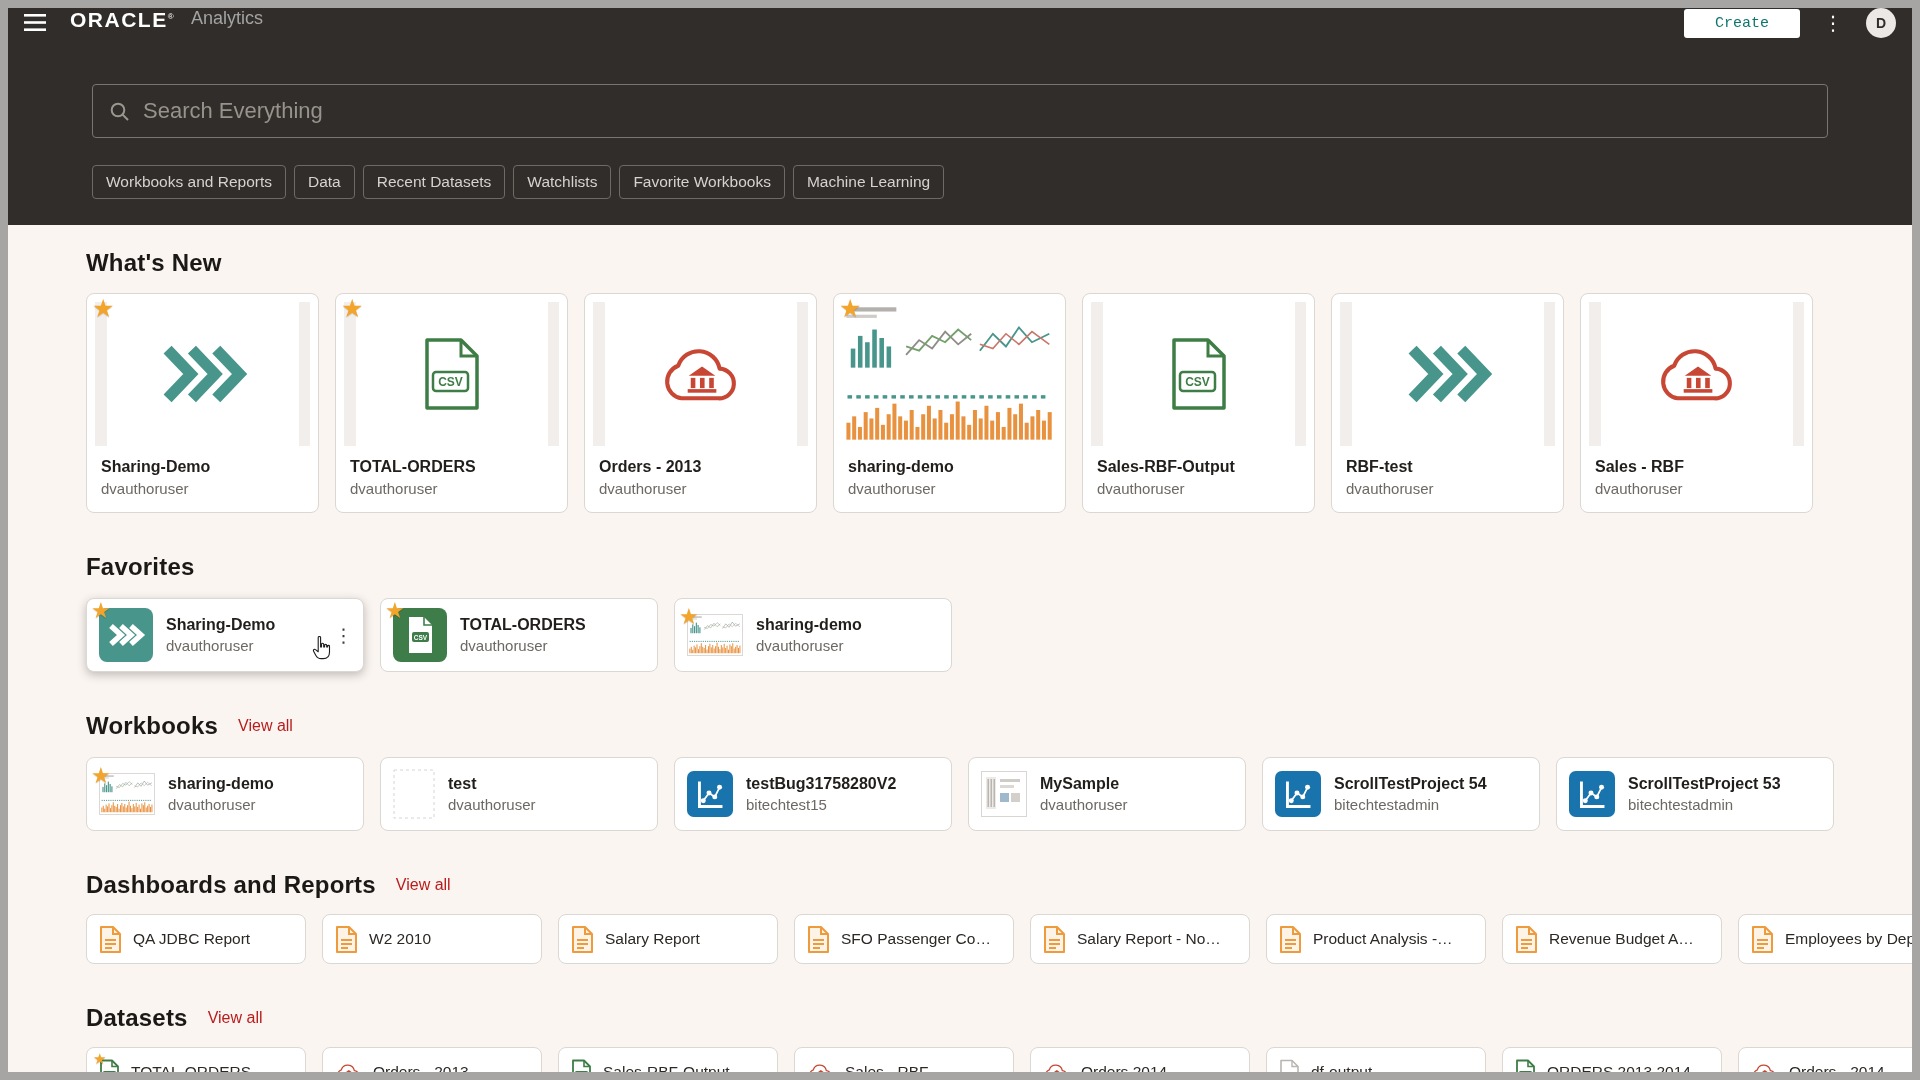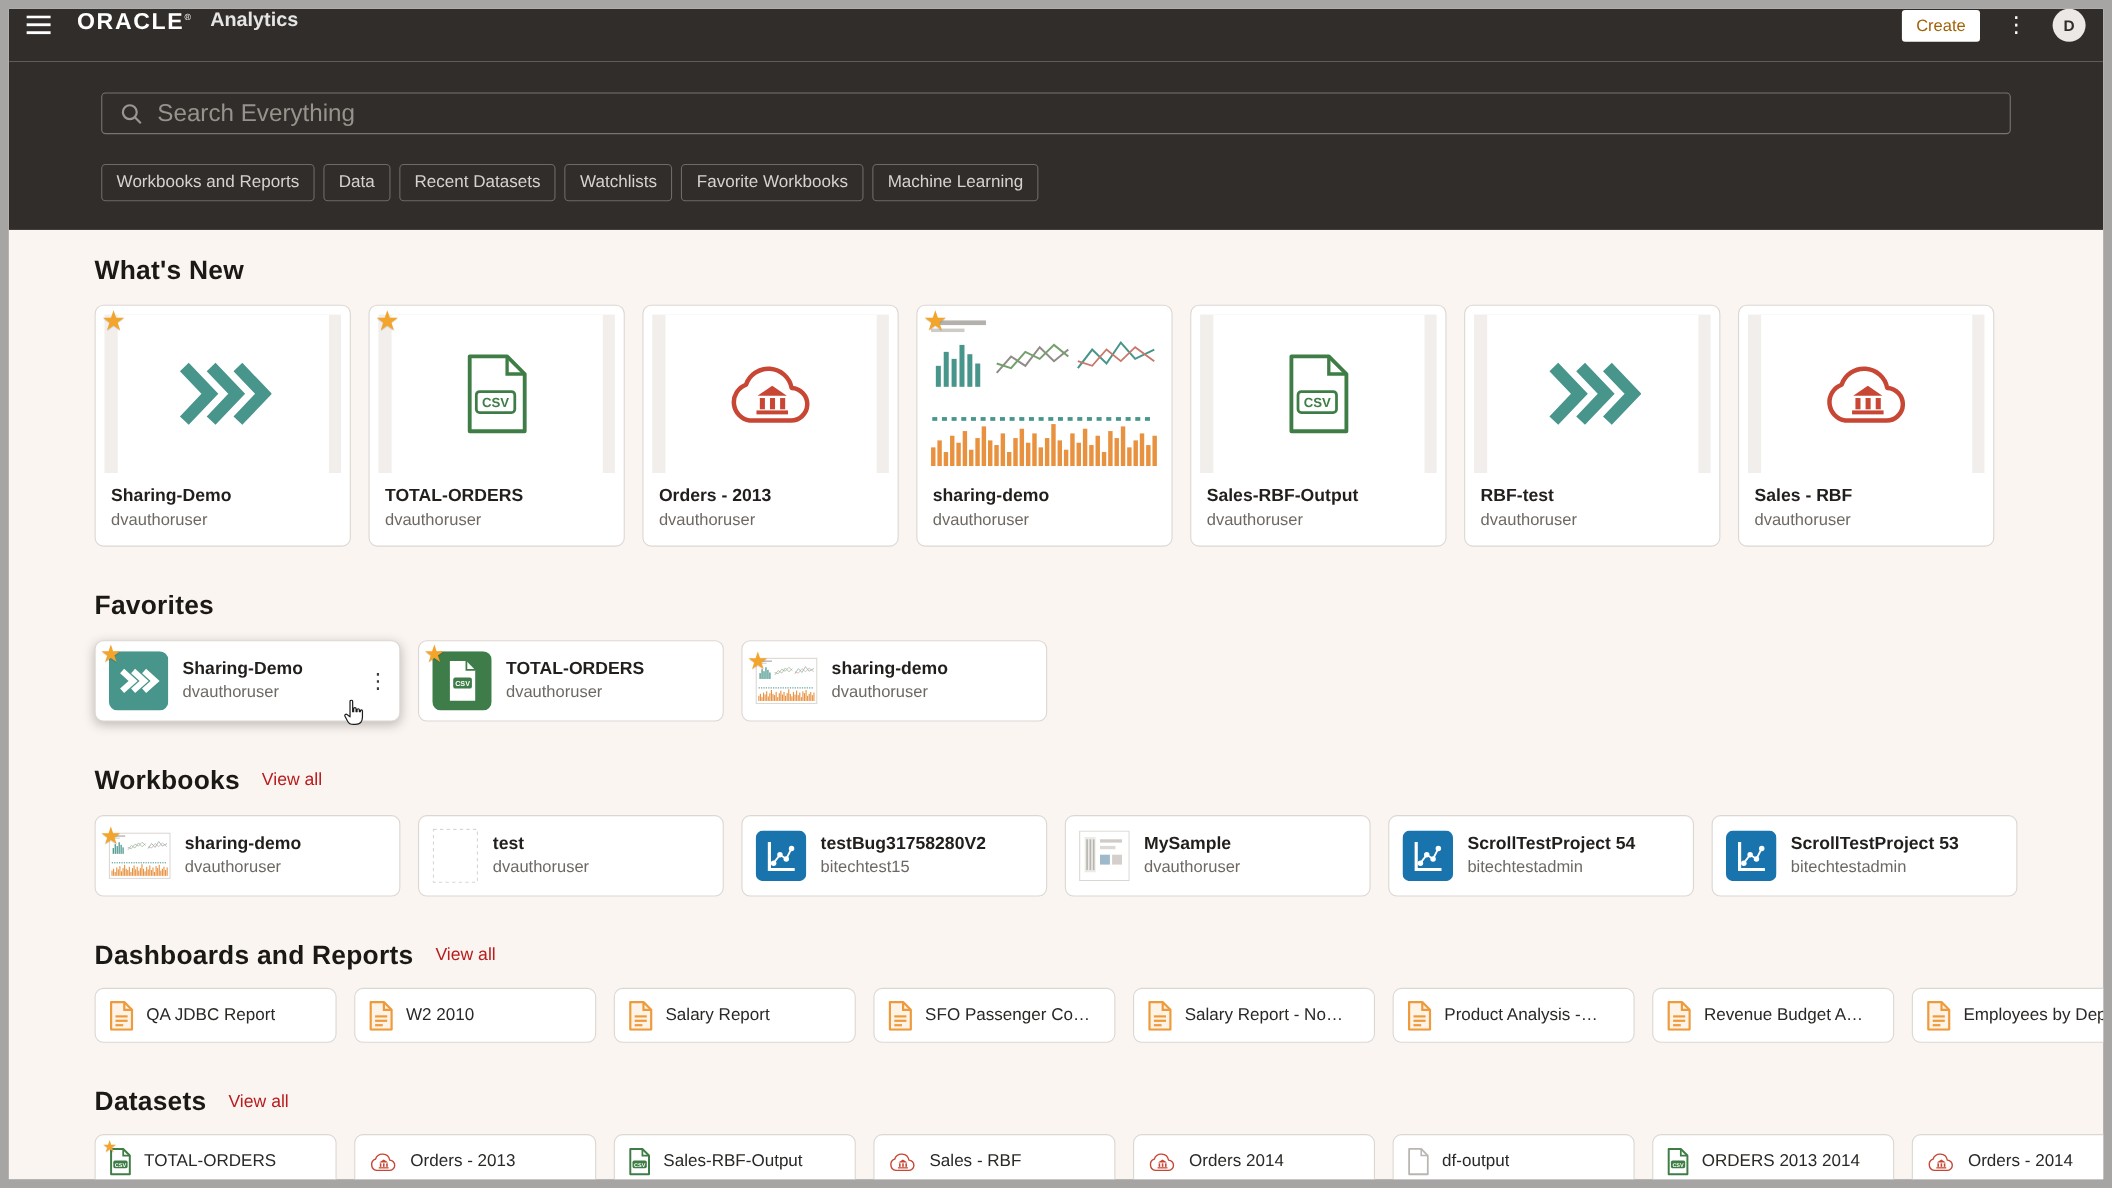--- a/index.html
+++ b/index.html
@@ -5,29 +5,29 @@
   *{box-sizing:border-box;margin:0;padding:0}
   html,body{width:1920px;height:1080px}
   body{background:#a7a5a3;position:relative;overflow:hidden;font-family:"Liberation Sans",sans-serif}
   .app{position:absolute;inset:8px;background:#fbf5f2;overflow:hidden}
 
   
   .topbar{height:48px;background:#312d2a;display:flex;align-items:flex-start;padding:0 16px 0 10px;color:#fff}
   .hamburger{background:none;border:none;padding:6px;display:flex;cursor:pointer}
   .logo{font-size:21px;font-weight:bold;letter-spacing:1.5px;margin-left:16px;color:#fff;white-space:nowrap}
   .logo .reg{font-size:8px;vertical-align:super;font-weight:normal}
-  .appname{margin-left:16px;font-size:18px;color:#e5e5e5;font-weight:700}
+  .appname{margin-left:16px;font-size:18px;color:#a3a3a3;font-weight:400}
   .tb-right{margin-left:auto;display:flex;align-items:center;gap:19px}
-  .create-btn{background:#fff;color:#a16207;font-size:15px;padding:6px 13px;border-radius:3px;border:none;font-family:Liberation Sans, sans-serif;cursor:pointer}
+  .create-btn{background:#fff;color:#0f766e;font-size:15px;padding:6px 31px;border-radius:3px;border:none;font-family:Liberation Mono, monospace;cursor:pointer}
   .tb-kebab{color:#fff;font-size:20px;background:none;border:none;line-height:1;cursor:pointer;padding:2px 4px}
   .avatar{width:30px;height:30px;border-radius:50%;background:#ebe8e5;color:#312d2a;display:flex;align-items:center;justify-content:center;font-size:14px;font-weight:bold;cursor:pointer}
 
   
   .search-area{background:#312d2a;padding:28px 84px 26px}
-  .search-box{display:flex;align-items:center;height:38px;border:1px solid #79756f;border-radius:4px;padding:0 16px;gap:13px}
+  .search-box{display:flex;align-items:center;height:54px;border:1px solid #79756f;border-radius:4px;padding:0 16px;gap:13px}
   .search-box input{flex:1;background:transparent;border:none;outline:none;font-size:22px;color:#e9e6e3;font-family:inherit}
   .search-box input::placeholder{color:#97928c}
   .chips{display:flex;gap:8px;margin-top:27px}
   .chip{background:transparent;border:1px solid #6e6a65;border-radius:4px;color:#d5d2cf;font-size:15.5px;padding:7px 13px;font-family:inherit;cursor:pointer;white-space:nowrap}
 
   
   main{padding:0 78px}
   .sec-head{display:flex;align-items:center;gap:20px}
   .sec-head h2{font-size:24px;color:#1b1916;letter-spacing:.2px}
   .viewall{color:#b91c1c;font-size:16px;text-decoration:none;cursor:pointer}

